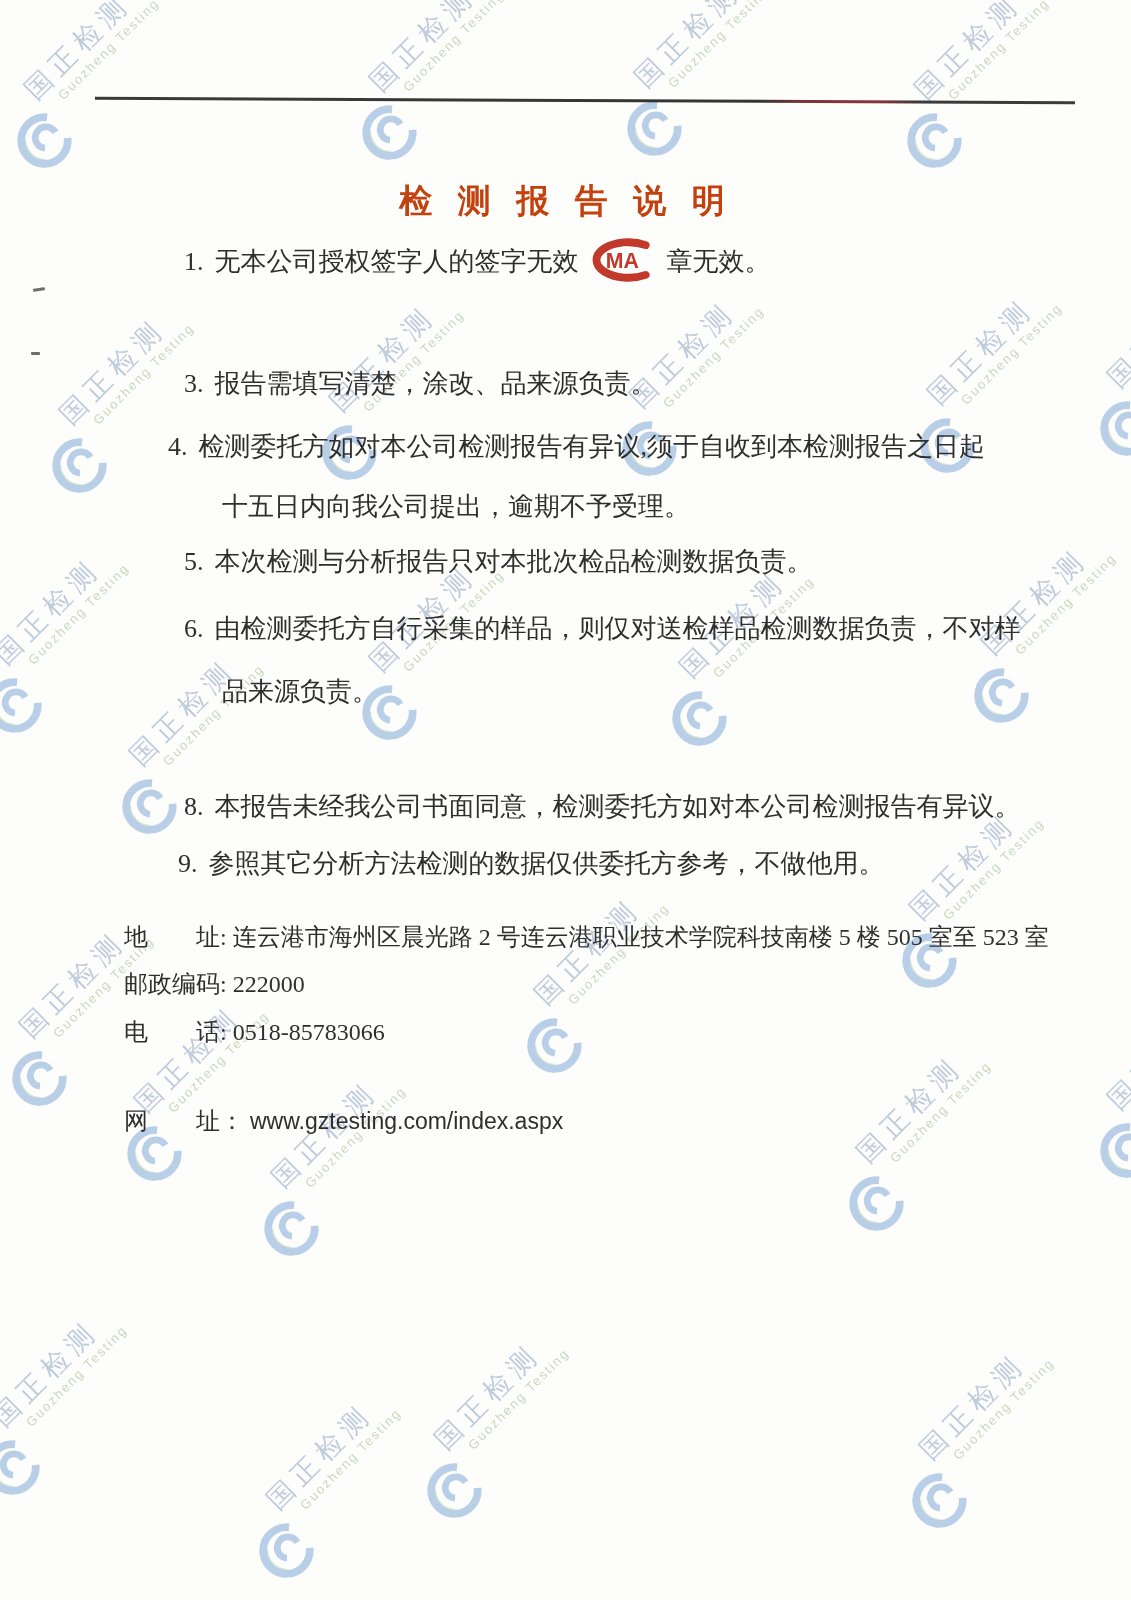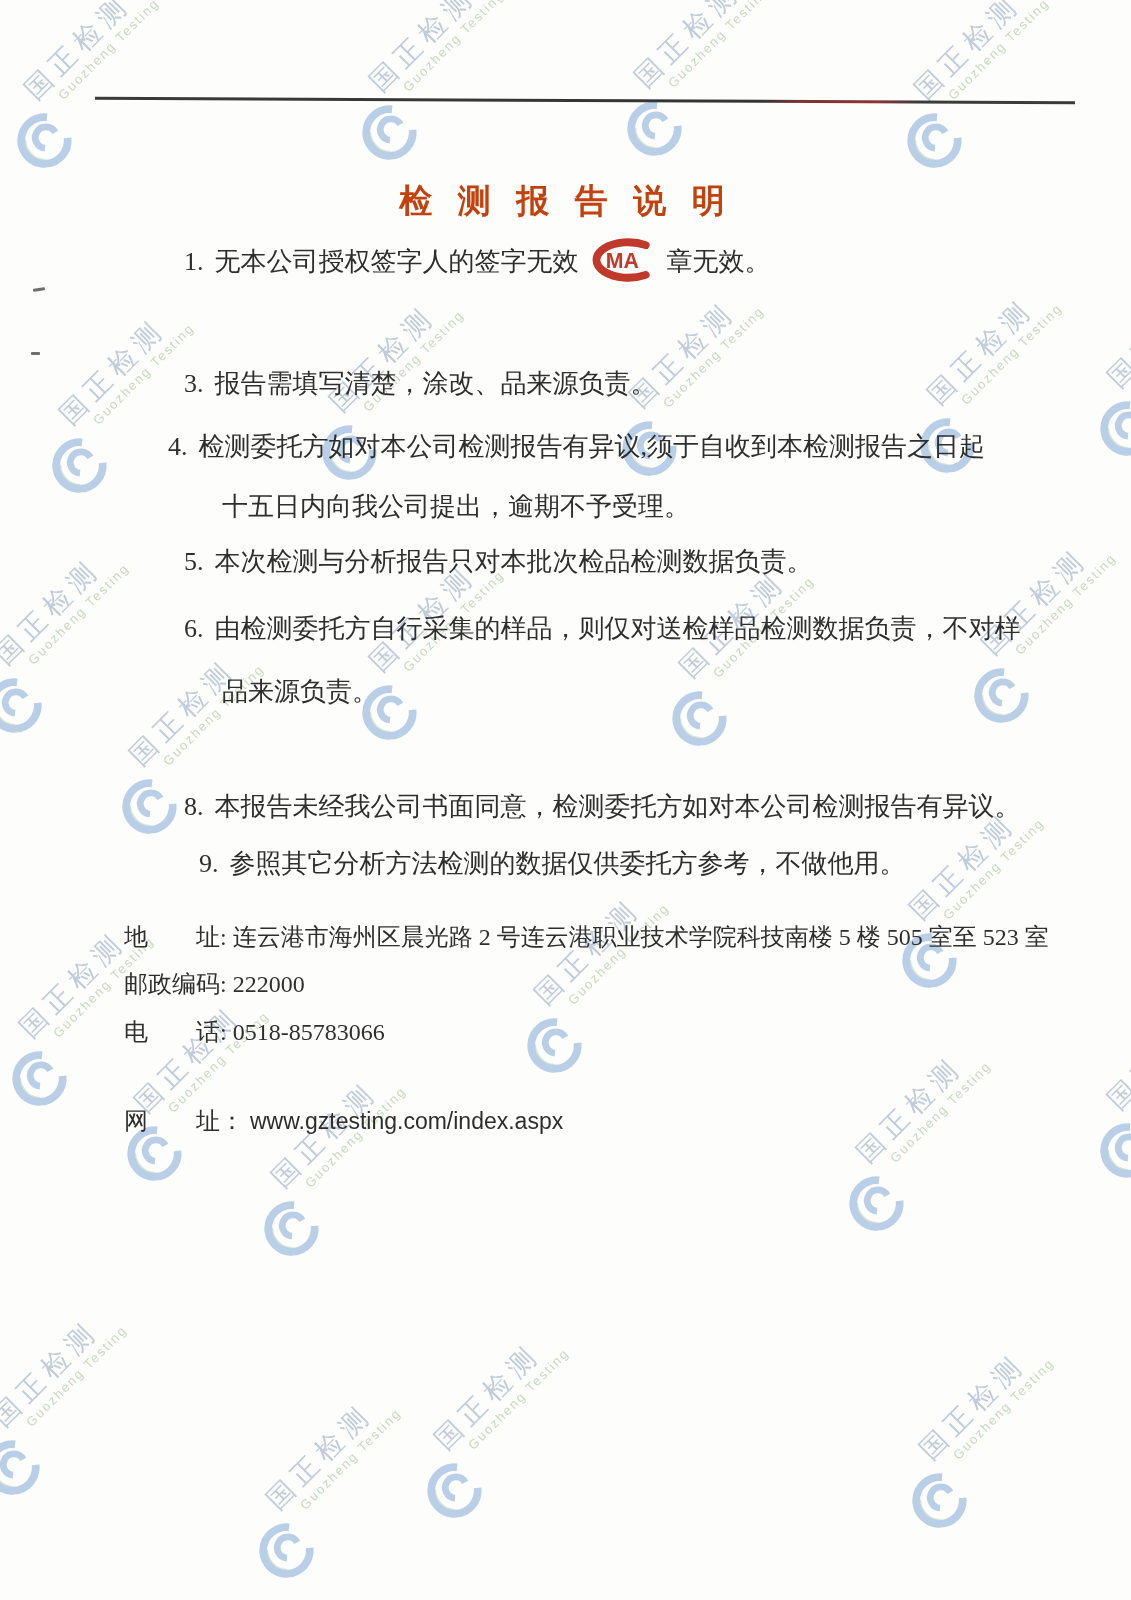--- a/index.html
+++ b/index.html
@@ -374,21 +374,21 @@
   </div>
   <div class="line" style="left:196px;top:647px;text-align:center;">
     <span>品来源负责。</span>
   </div>
 
 
   <div class="line" style="left:158px;top:762px;">
     <span class="num">8.</span><span>本报告未经我公司书面同意，检测委托方如对本公司检测报告有异议。</span>
   </div>
 
-  <div class="line" style="left:173px;top:819px;">
+  <div class="line" style="left:152px;top:819px;">
     <span class="num">9.</span><span>参照其它分析方法检测的数据仅供委托方参考，不做他用。</span>
   </div>
 
   <div class="line contact" style="left:100px;top:892px;">
     <span class="label">地        址: </span><span>连云港市海州区晨光路 2 号连云港职业技术学院科技南楼 5 楼 505 室至 523 室</span>
   </div>
 
   <div class="line contact" style="left:100px;top:939px;">
     <span class="label">邮政编码: </span><span>222000</span>
   </div>

